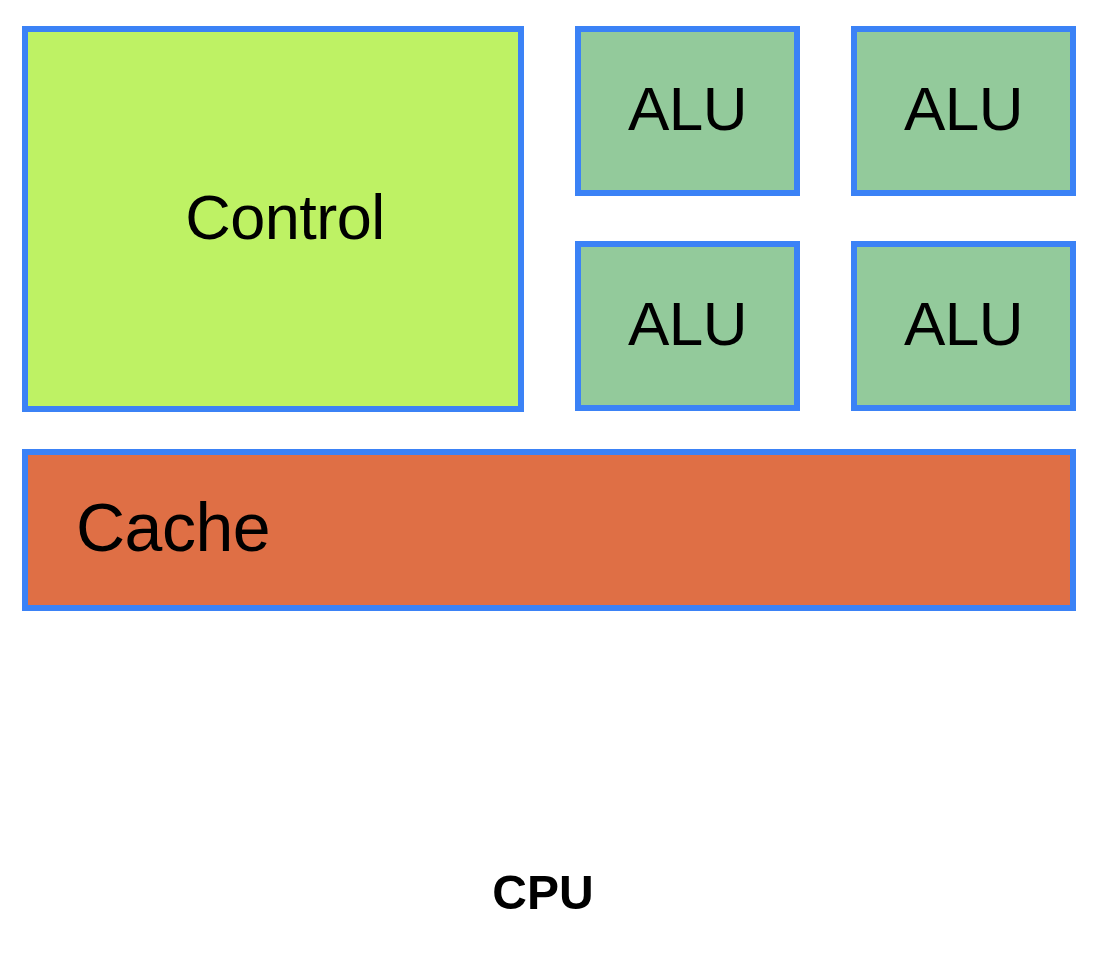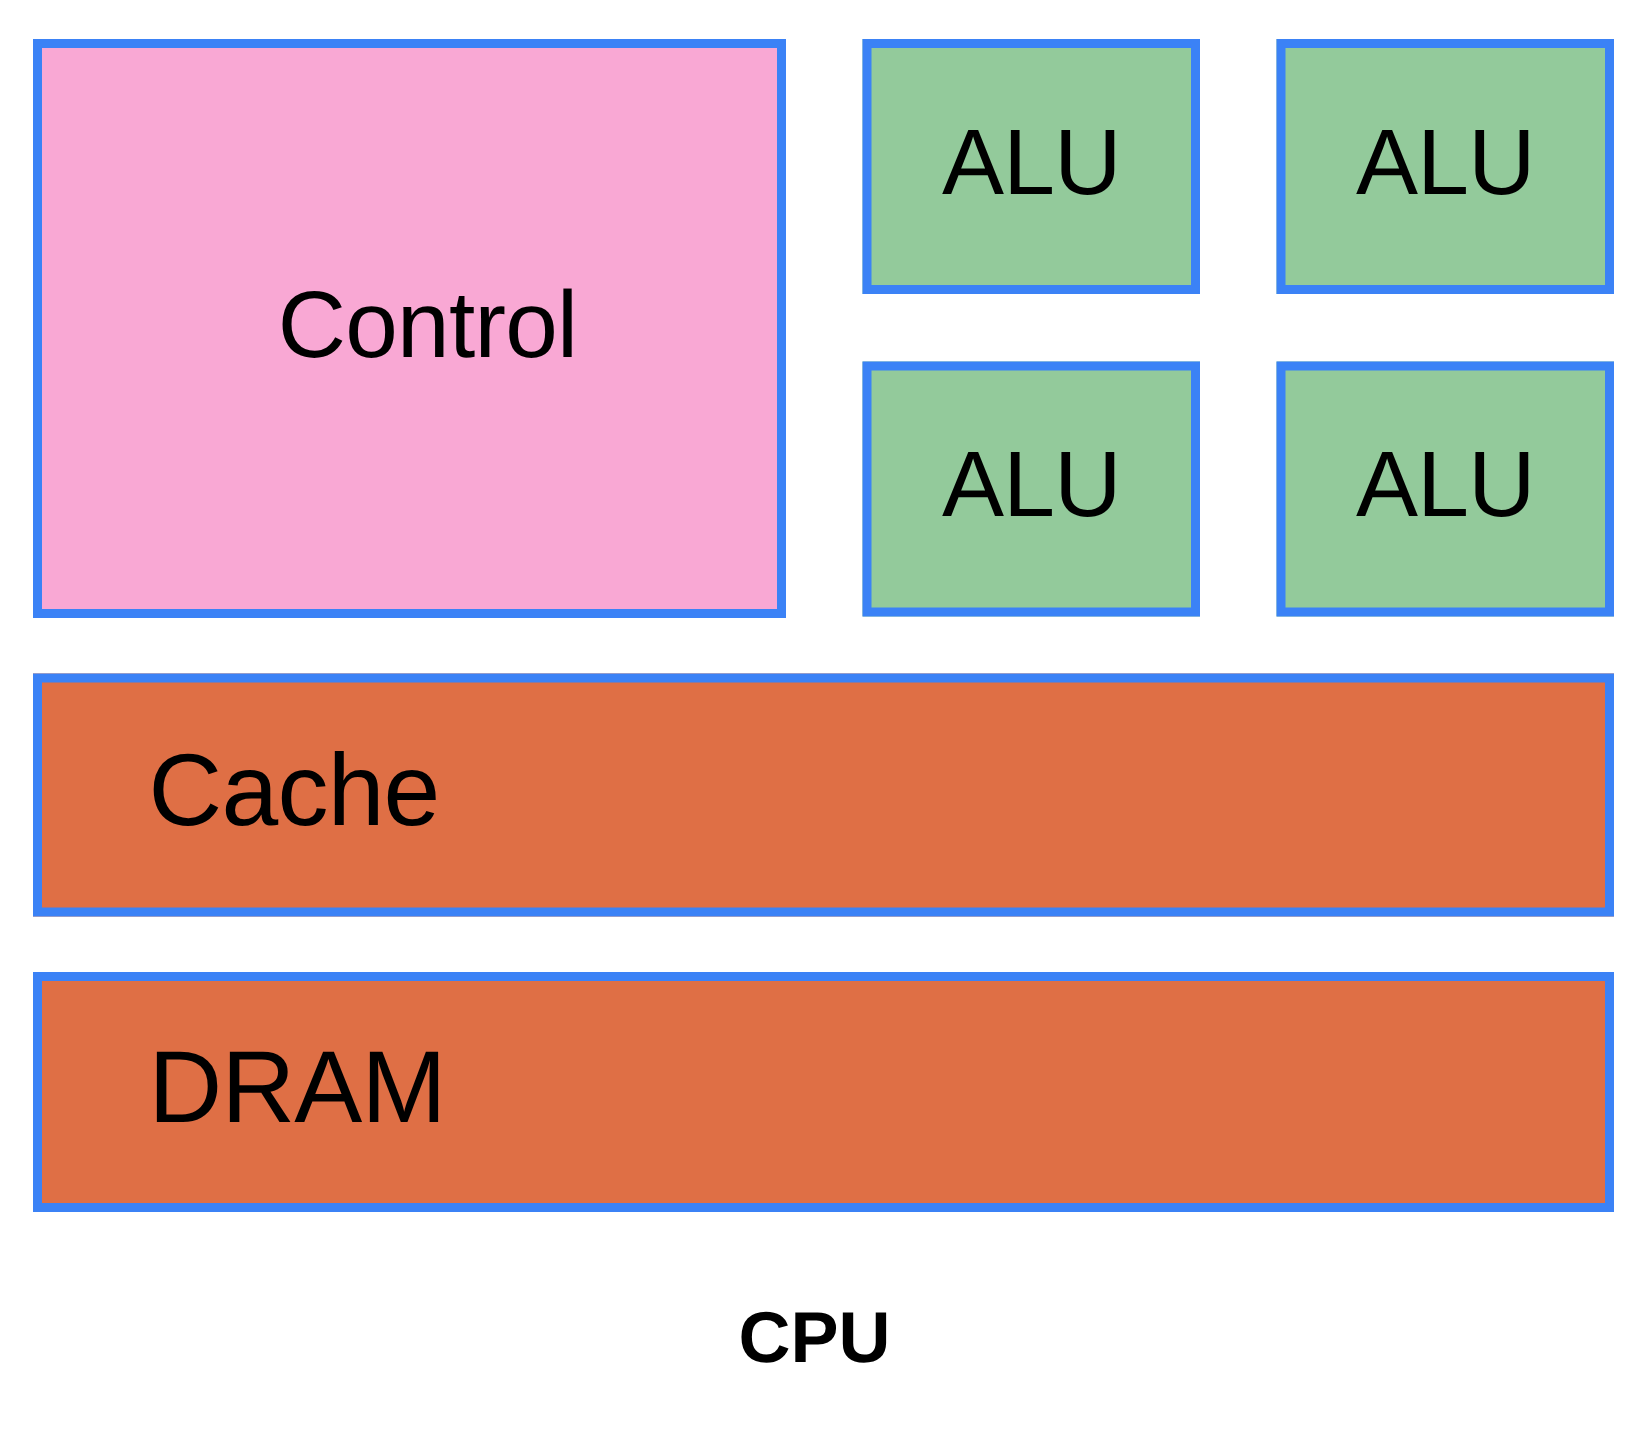--- a/index.html
+++ b/index.html
@@ -27,21 +27,21 @@
     color: #000000;
     line-height: 1;
     white-space: nowrap;
   }
   
   .block--control {
     left: 22px;
     top: 26px;
     width: 502px;
     height: 386px;
-    background: #f9a8d4;
+    background: #bef264;
     justify-content: center;
     padding-left: 24px;
   }
   .block--control .block-label {
     font-size: 63px;
     letter-spacing: -0.5px;
     transform: translateY(-2px);
   }
   
   .block--alu {
@@ -59,21 +59,21 @@
   .alu-r0c1 { left: 851px;  top: 26px;  }
   .alu-r1c0 { left: 575px;  top: 241px; }
   .alu-r1c1 { left: 851px;  top: 241px; }
 
   
   .block--bar {
     left: 22px;
     width: 1054px;
     background: #df6f45;
     justify-content: flex-start;
-    padding-left: 71px;
+    padding-left: 48px;
   }
   .block--bar .block-label {
     font-size: 68px;
     letter-spacing: -0.5px;
     transform: translateY(-3px);
   }
   .bar--cache { top: 449px; height: 162px; }
   .bar--dram  { top: 648px; height: 160px; }
 
   
@@ -112,19 +112,16 @@
   </div>
 
   <div class="block block--alu alu-r1c1">
     <span class="block-label">ALU</span>
   </div>
 
   <div class="block block--bar bar--cache">
     <span class="block-label">Cache</span>
   </div>
 
-  <div class="block block--bar bar--dram">
-    <span class="block-label">DRAM</span>
-  </div>
 
   <div class="caption">CPU</div>
 
 </div>
 
 </body></html>

